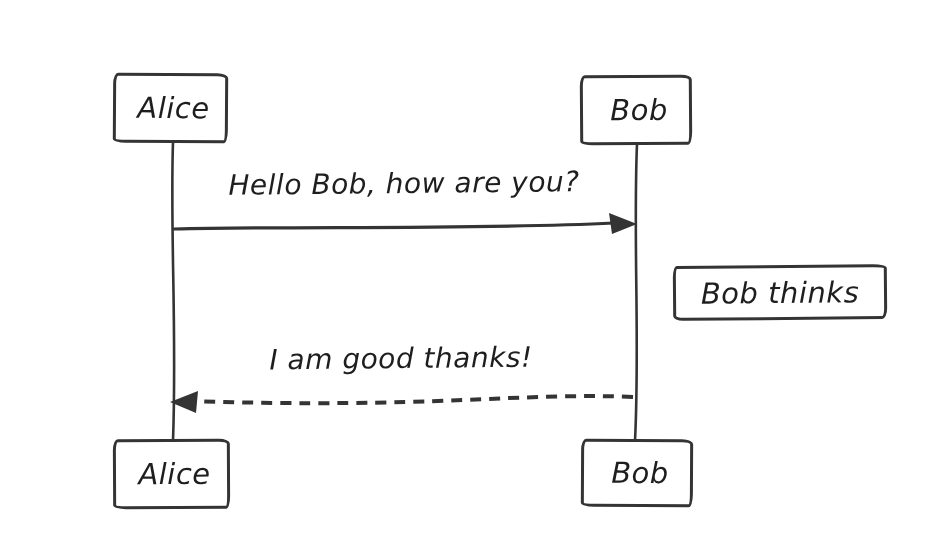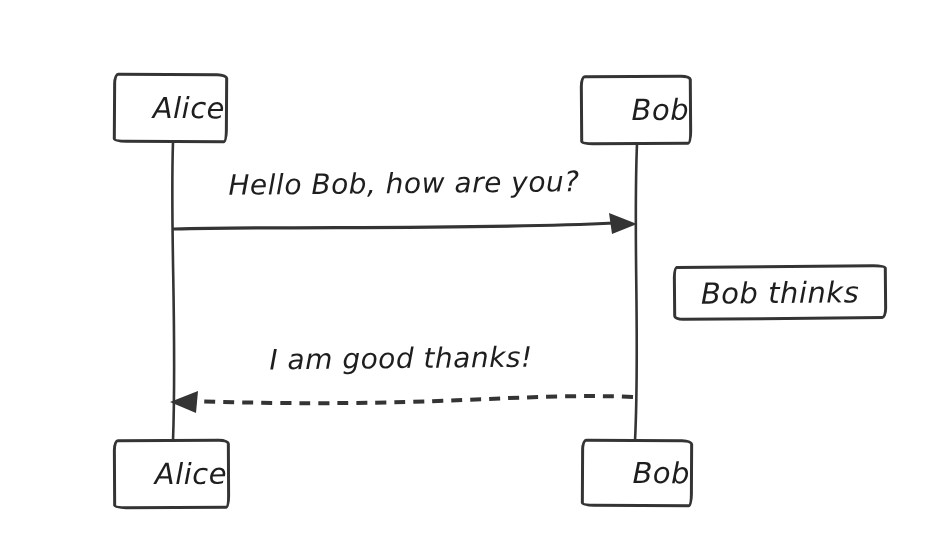--- a/index.html
+++ b/index.html
@@ -21,21 +21,21 @@
     left: 0;
     top: 0;
     width: 952px;
     height: 554px;
     pointer-events: none;
   }
   .actor-box {
     position: absolute;
     display: flex;
     align-items: center;
-    justify-content: flex-end;
+    justify-content: center;
     background: #ffffff;
     border: 3px solid #343434;
     border-radius: 5px 11px 4px 13px / 11px 5px 13px 4px;
     font-size: 29px;
     font-style: italic;
     letter-spacing: 0.5px;
     box-sizing: border-box;
     padding-left: 6px;
   }
   .actor-alice-top    { left: 113px; top: 73px;  width: 115px; height: 70px; transform: rotate(0.35deg); }

